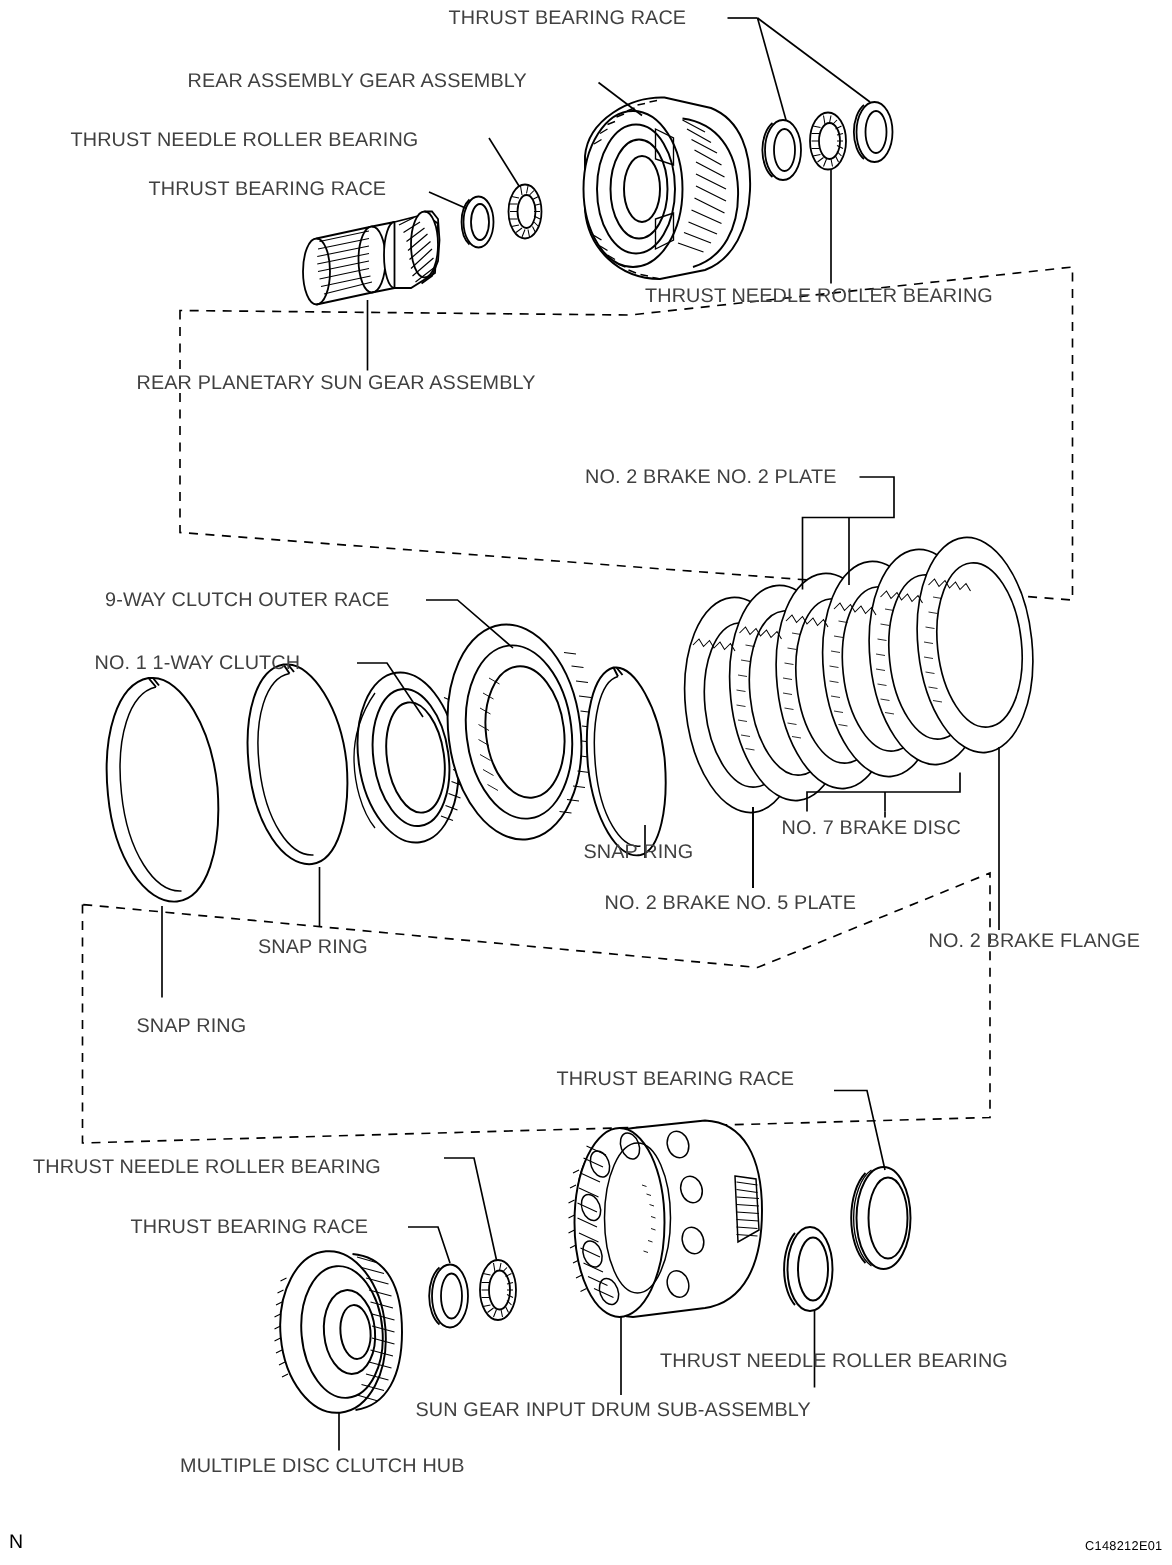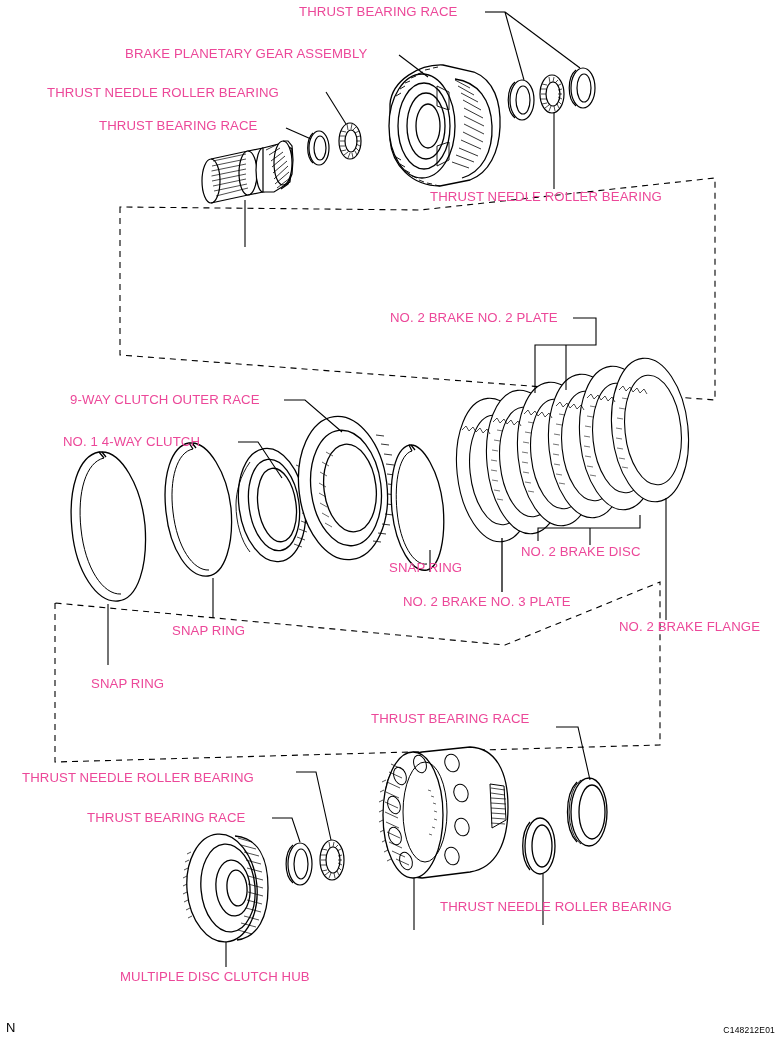--- a/index.html
+++ b/index.html
@@ -20,21 +20,21 @@
     left:0; top:0;
     width:781px;
     height:1043px;
   }
   .lbl{
     position:absolute;
     font-family:"Liberation Sans", sans-serif;
     font-size:13.2px;
     letter-spacing:0.1px;
     white-space:nowrap;
-    color:#ec4899;
+    color:#404040;
     line-height:1;
   }
   .corner-code{
     position:absolute;
     right:6px;
     bottom:8px;
     font-size:8.5px;
     font-family:"Liberation Sans", sans-serif;
     font-weight:normal;
     letter-spacing:0.2px;
@@ -400,55 +400,57 @@
       <path d="M 581 780 A 18 34 0 0 0 581 844" stroke-width="0.9"></path>
     </g>
     <g stroke="#000" stroke-width="1.1" fill="none">
       <path d="M 556 727 L 578 727 L 590 780"></path>
     </g>
 
   </svg>
 
   <div class="lbl" style="left:299px; top:5px;">THRUST BEARING RACE</div>
 
-  <div class="lbl" style="left:125px; top:47px;">BRAKE PLANETARY GEAR ASSEMBLY</div>
+  <div class="lbl" style="left:125px; top:47px;">REAR ASSEMBLY GEAR ASSEMBLY</div>
 
   <div class="lbl" style="left:47px; top:86px;">THRUST NEEDLE ROLLER BEARING</div>
 
   <div class="lbl" style="left:99px; top:119px;">THRUST BEARING RACE</div>
 
   <div class="lbl" style="left:430px; top:190px;">THRUST NEEDLE ROLLER BEARING</div>
 
+  <div class="lbl" style="left:91px; top:248px;">REAR PLANETARY SUN GEAR ASSEMBLY</div>
 
   <div class="lbl" style="left:390px; top:311px;">NO. 2 BRAKE NO. 2 PLATE</div>
 
   <div class="lbl" style="left:70px; top:393px;">9-WAY CLUTCH OUTER RACE</div>
 
-  <div class="lbl" style="left:63px; top:435px;">NO. 1 4-WAY CLUTCH</div>
+  <div class="lbl" style="left:63px; top:435px;">NO. 1 1-WAY CLUTCH</div>
 
   <div class="lbl" style="left:389px; top:561px;">SNAP RING</div>
 
-  <div class="lbl" style="left:521px; top:545px;">NO. 2 BRAKE DISC</div>
+  <div class="lbl" style="left:521px; top:545px;">NO. 7 BRAKE DISC</div>
 
   <div class="lbl" style="left:172px; top:624px;">SNAP RING</div>
 
-  <div class="lbl" style="left:403px; top:595px;">NO. 2 BRAKE NO. 3 PLATE</div>
+  <div class="lbl" style="left:403px; top:595px;">NO. 2 BRAKE NO. 5 PLATE</div>
 
   <div class="lbl" style="left:619px; top:620px;">NO. 2 BRAKE FLANGE</div>
 
   <div class="lbl" style="left:91px; top:677px;">SNAP RING</div>
 
   <div class="lbl" style="left:371px; top:712px;">THRUST BEARING RACE</div>
 
   <div class="lbl" style="left:22px; top:771px;">THRUST NEEDLE ROLLER BEARING</div>
 
   <div class="lbl" style="left:87px; top:811px;">THRUST BEARING RACE</div>
 
   <div class="lbl" style="left:440px; top:900px;">THRUST NEEDLE ROLLER BEARING</div>
 
+  <div class="lbl" style="left:277px; top:933px;">SUN GEAR INPUT DRUM SUB-ASSEMBLY</div>
 
   <div class="lbl" style="left:120px; top:970px;">MULTIPLE DISC CLUTCH HUB</div>
 
   <div class="corner-n">N</div>
 
   <div class="corner-code">C148212E01</div>
 
 </div>
 
 </body></html>

